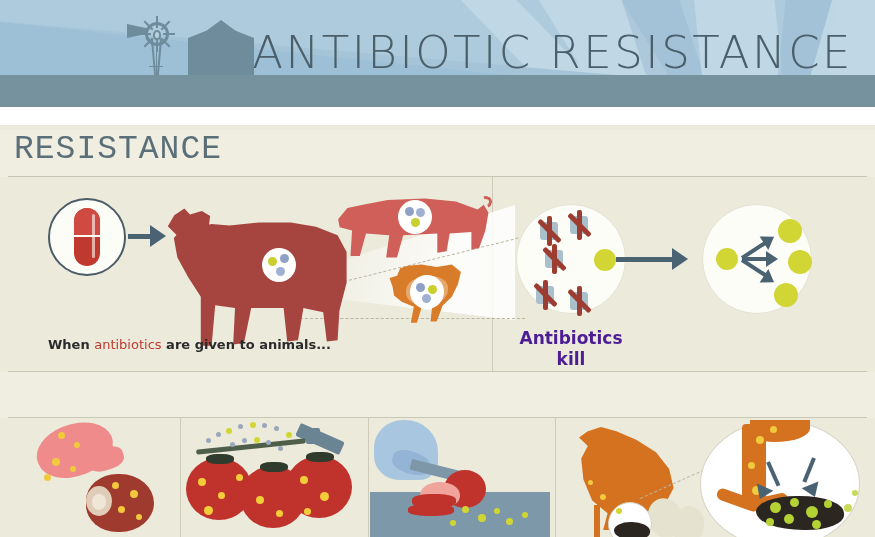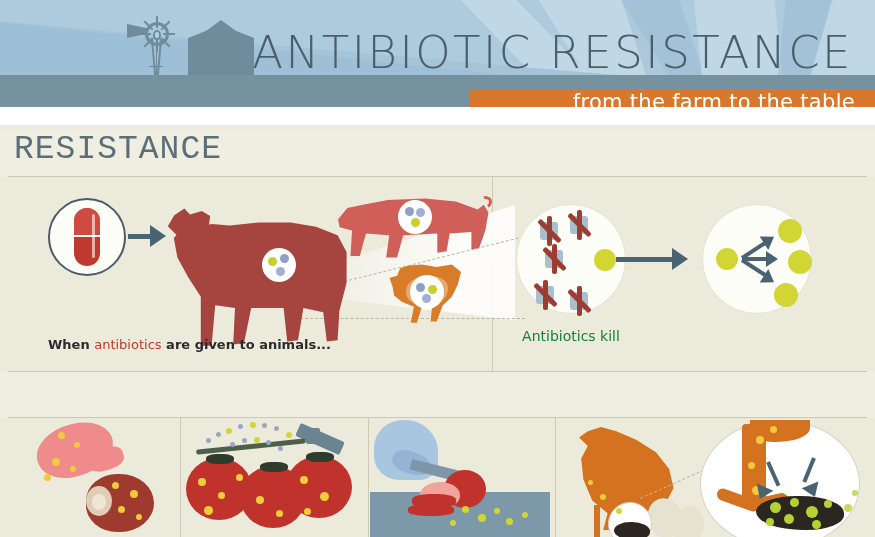--- a/index.html
+++ b/index.html
@@ -248,21 +248,21 @@
   .xmark u{
     position:absolute;left:4px;top:4px;width:18px;height:18px;
     background:#a9bfcc;border-radius:3px;display:block;
   }
   .yellow-dot{
     position:absolute;border-radius:50%;background:#d2d634;
   }
   .cap{
     position:absolute;text-align:center;
     font-family:"DejaVu Sans", sans-serif;
-    font-size:14px;font-weight:400;color:#15803d;line-height:1.25;
+    font-size:17px;font-weight:700;color:#4c1d95;line-height:1.25;
   }
   .legend-note{
     position:absolute;left:48px;top:337px;
     font-family:"DejaVu Sans", sans-serif;
     font-size:13px;font-weight:700;color:#2b2b2b;white-space:nowrap;
   }
   .legend-note em{font-style:normal;color:#c0392f;font-weight:400;}
 
   
   .spread-body{
@@ -349,23 +349,20 @@
     <div class="mill-center"></div>
     <div class="mill-vane"></div>
 
     <div class="barn"></div>
     <div class="barn-roofpeak"></div>
 
     <div class="hdr-ground"></div>
 
     <div class="hdr-title">ANTIBIOTIC RESISTANCE</div>
 
-    <div class="hdr-banner">
-      <span>from the farm to the table</span>
-    </div>
     <div class="hdr-ground-strip"></div>
   </div>
 
   <div class="sec-head" style="top:130px;">
     <div class="big">RESISTANCE</div>
   </div>
   <div class="rule" style="top:176px;"></div>
 
   <div class="res-body">
     <div class="vdiv" style="left:492px;"></div>

